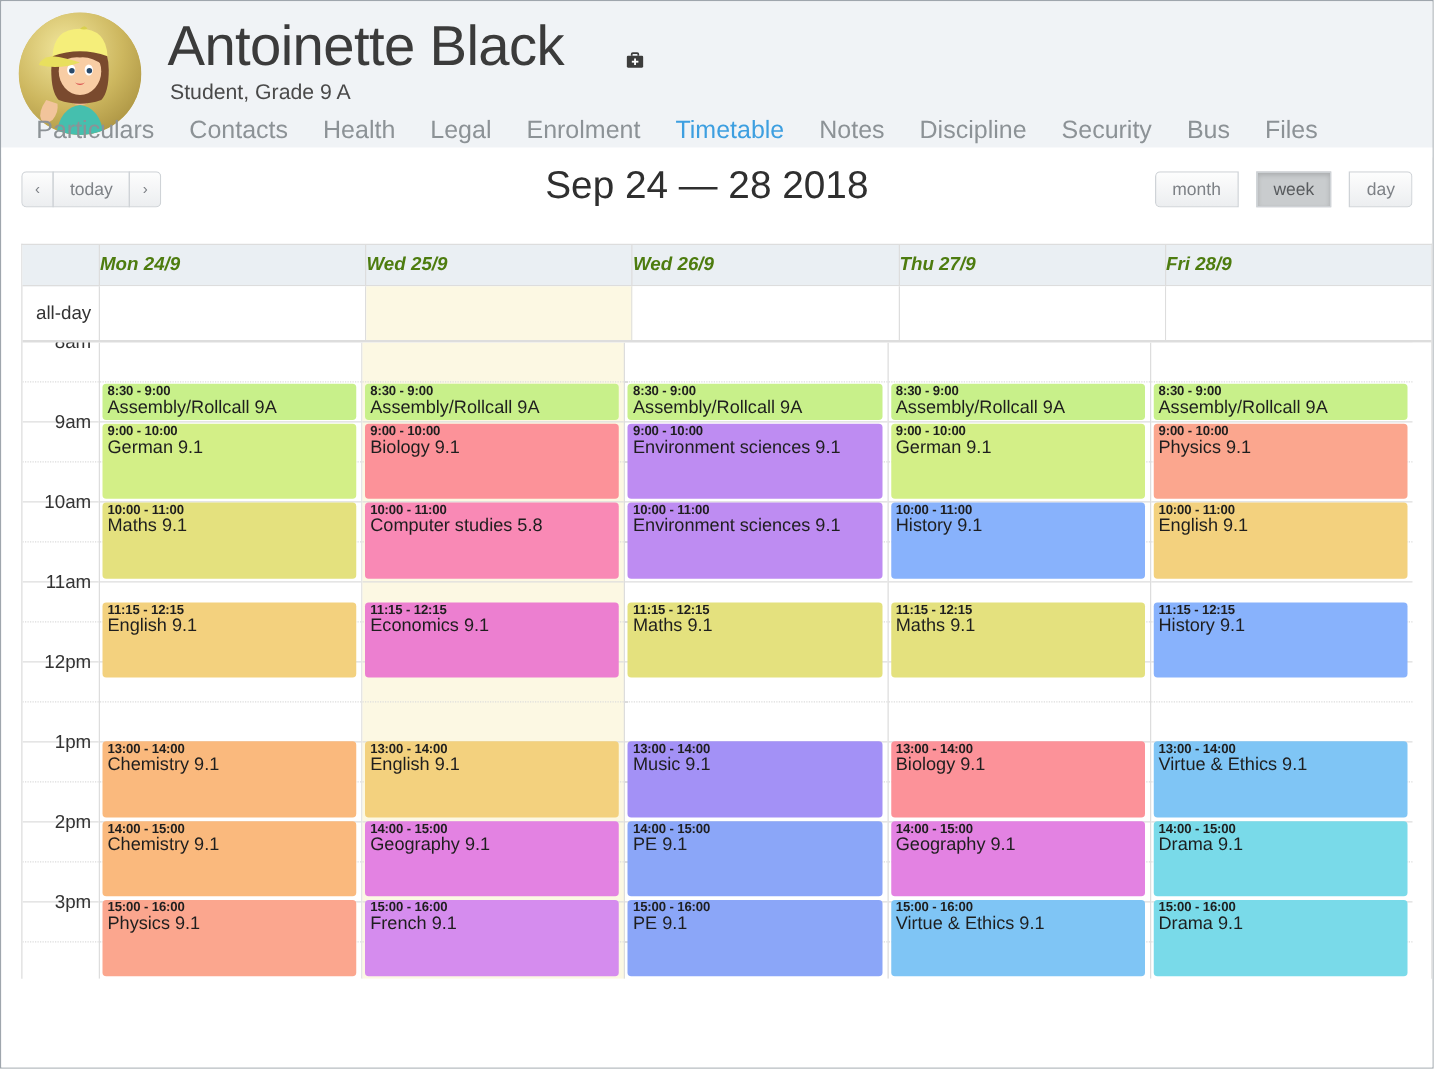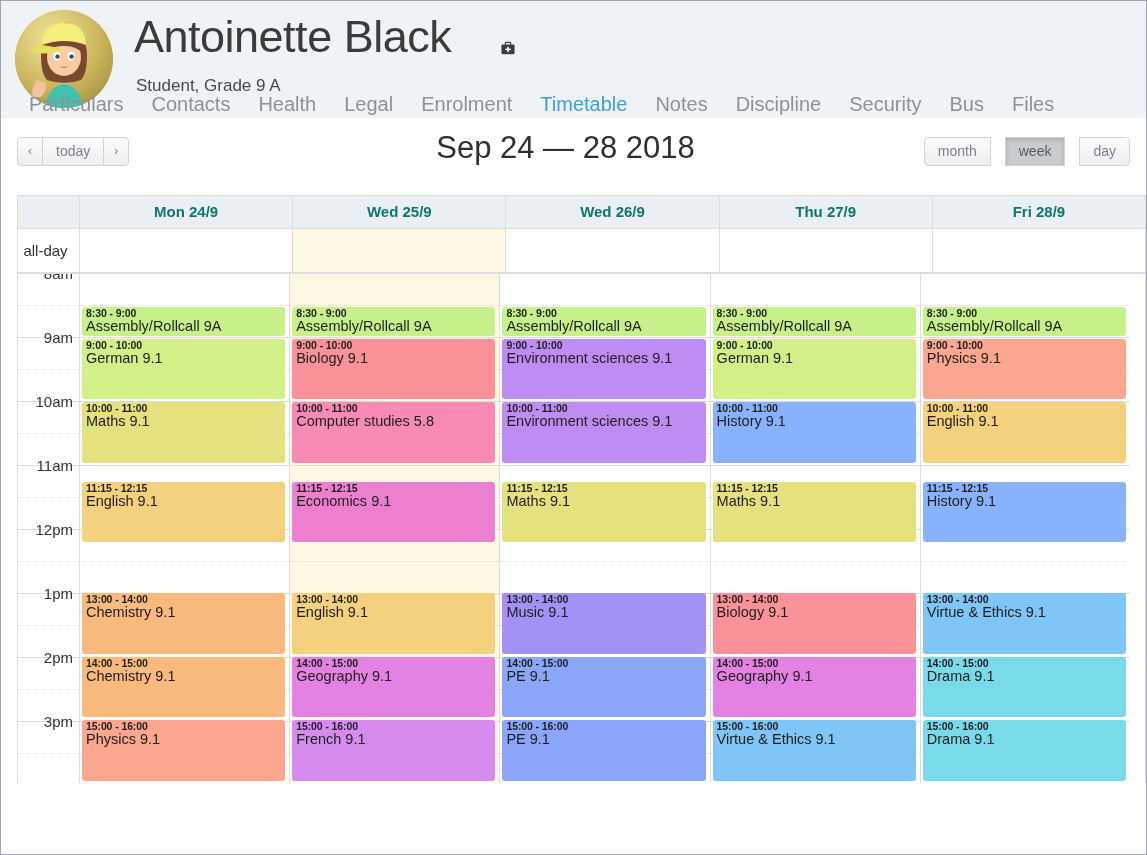--- a/index.html
+++ b/index.html
@@ -42,21 +42,21 @@
     letter-spacing: -0.5px;
     white-space: nowrap;
   }
   .name-badge {
     position: absolute;
     left: 500px; top: 40px;
     width: 14px; height: 14px;
   }
   .person-sub {
     position: absolute;
-    left: 135px; top: 75px;
+    left: 135px; top: 63px;
     font-size: 17px;
     color: #4a4a4a;
   }
 
   
   .tabbar {
     position: absolute;
     left: 0; bottom: 0;
     width: 100%;
     height: 38px;
@@ -140,40 +140,41 @@
     background: #eaeff3;
     border-bottom: 1px solid #dddddd;
   }
   .axis-cell {
     width: 62px;
     min-width: 62px;
     border-right: 1px solid #dddddd;
   }
   .head-cell {
     flex: 1;
-    text-align: center;
+    text-align: left;
     font-size: 15px;
     font-weight: bold;
-    color: #0f766e;
+    color: #4d7c0f;
     padding: 7px 0 8px;
     border-right: 1px solid #dddddd;
+    font-style: italic;
   }
   .head-cell:last-child { border-right: none; }
 
   .row-allday {
     display: flex;
     border-bottom: 2px solid #dddddd;
     height: 45px;
   }
   .allday-label {
     width: 62px; min-width: 62px;
     border-right: 1px solid #dddddd;
     font-size: 15px;
     color: #333;
-    text-align: center;
+    text-align: right;
     padding: 13px 6px 0 0;
   }
   .allday-cell {
     flex: 1;
     border-right: 1px solid #dddddd;
     background: #fff;
   }
   .allday-cell:last-child { border-right: none; }
   .today-bg { background: #fcf8e3 !important; }
 

